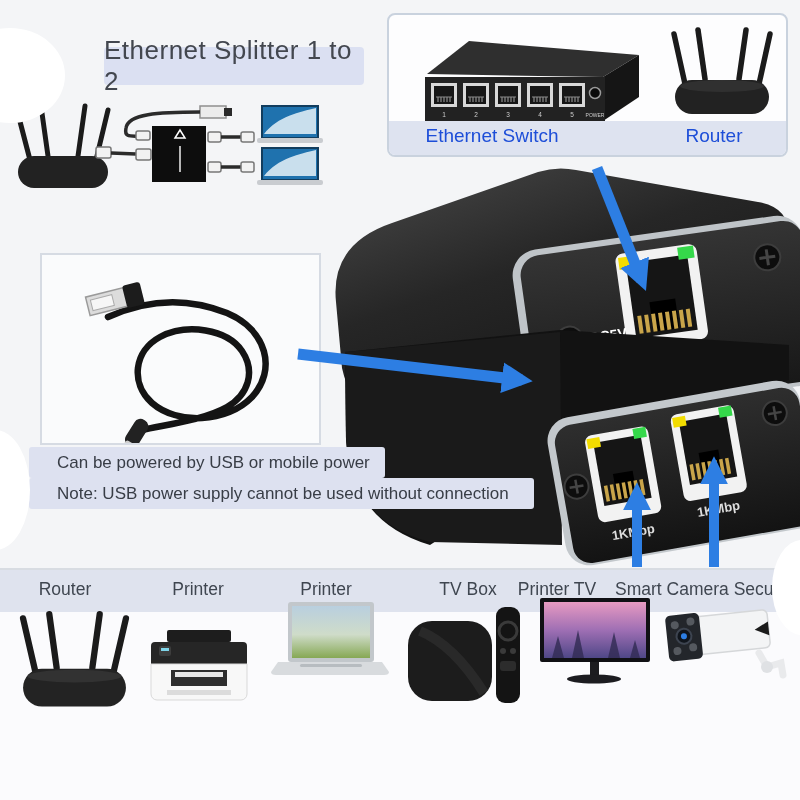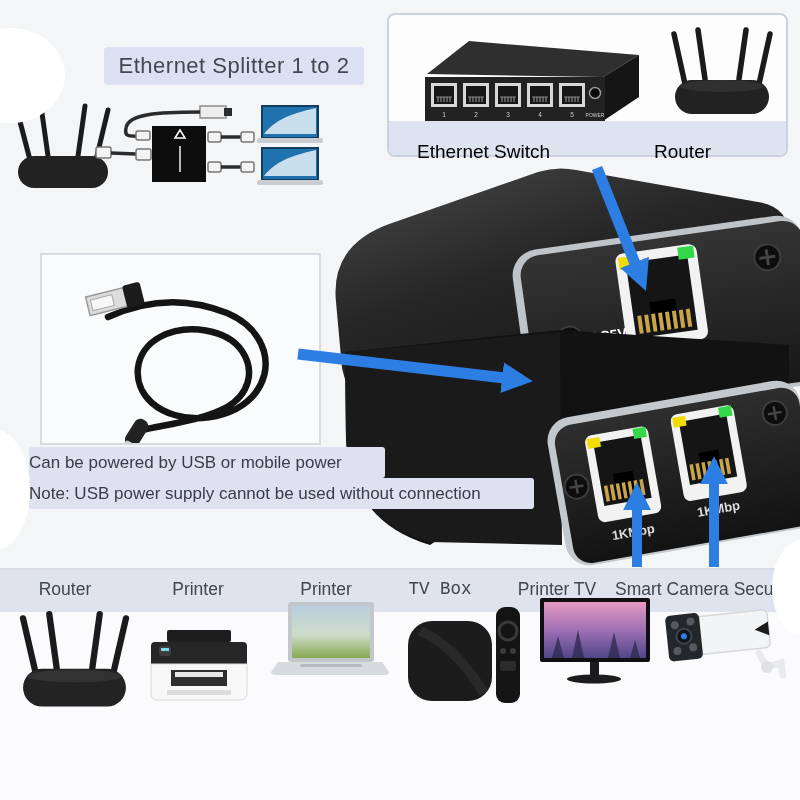--- a/index.html
+++ b/index.html
@@ -8,39 +8,39 @@
     background:#f4f5f7;
     font-family:"Liberation Sans","DejaVu Sans",sans-serif;
     color:#3d424b;
   }
   .abs{position:absolute;}
   
   .title-band{
     left:104px;top:47px;width:260px;height:38px;
     background:#dbe0f2;border-radius:4px;
     display:flex;align-items:center;justify-content:center;
-    font-size:22px;color:#43474f;letter-spacing:.5px;
+    font-size:26px;color:#43474f;letter-spacing:.5px;
   }
   
   .top-box{
     left:387px;top:13px;width:401px;height:144px;
     background:#fdfdfe;border:2px solid #c9d2de;border-radius:8px;
     box-sizing:border-box;
   }
   .top-box-label-band{
     position:absolute;left:0;bottom:0;width:100%;height:34px;
     background:#dee3f0;border-radius:0 0 6px 6px;
   }
   .top-box-label{
-    position:absolute;top:20px;font-size:19px;color:#000000;
+    position:absolute;top:4px;font-size:19px;color:#1d4ed8;text-align:center;
   }
   
   .note-band{
     background:#dde1f0;height:31px;display:flex;align-items:center;
-    padding-left:0;font-size:17px;color:#383d46;border-radius:3px;
+    padding-left:28px;font-size:17px;color:#383d46;border-radius:3px;
     box-sizing:border-box;white-space:nowrap;
   }
   
   .usb-box{
     left:40px;top:253px;width:281px;height:192px;
     background:#fafbfc;border:2px solid #d6dbe3;box-sizing:border-box;
   }
   
   .bottom-section{
     left:0;top:570px;width:800px;height:230px;background:#fbfbfd;
@@ -394,21 +394,21 @@
       <path d="M114,22 L100,29 L114,36 Z" fill="#1b1b1b"></path>
     </g>
     <path d="M104,48 L112,62 L126,58 L128,70" fill="none" stroke="#e9eaec" stroke-width="7" stroke-linecap="round"></path>
     <circle cx="112" cy="62" r="6" fill="#dfe1e4"></circle>
   </svg>
 
   <div class="bottom-label-band">
     <div class="bottom-label" style="left:15px;width:100px;">Router</div>
     <div class="bottom-label" style="left:148px;width:100px;">Printer</div>
     <div class="bottom-label" style="left:276px;width:100px;">Printer</div>
-    <div class="bottom-label" style="left:390px;width:100px;font-family:Liberation Mono, monospace;">TV Box</div>
+    <div class="bottom-label" style="left:418px;width:100px;">TV Box</div>
     <div class="bottom-label" style="left:497px;width:120px;">Printer TV</div>
     <div class="bottom-label" style="left:606px;width:200px;">Smart Camera Security</div>
   </div>
 </div>
 
 <svg class="abs" style="left:0;top:0;pointer-events:none;" width="800" height="800" viewBox="0 0 800 800">
   <defs>
     <marker id="ah" viewBox="0 0 10 10" refX="6.5" refY="5" markerWidth="2.8" markerHeight="2.8" orient="auto">
       <path d="M0,0 L10,5 L0,10 Z" fill="#2d7ee3"></path>
     </marker>

